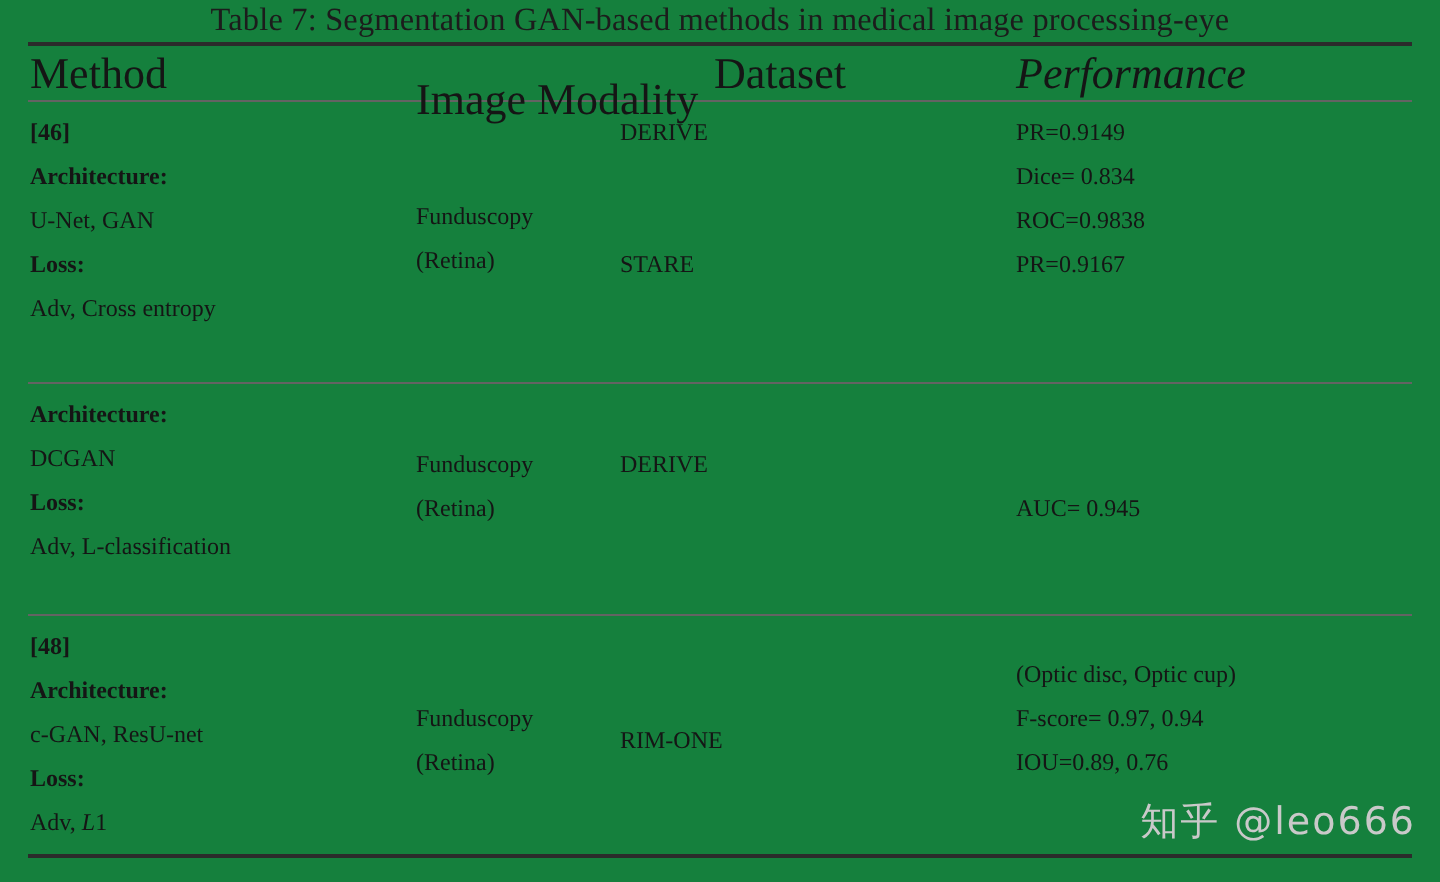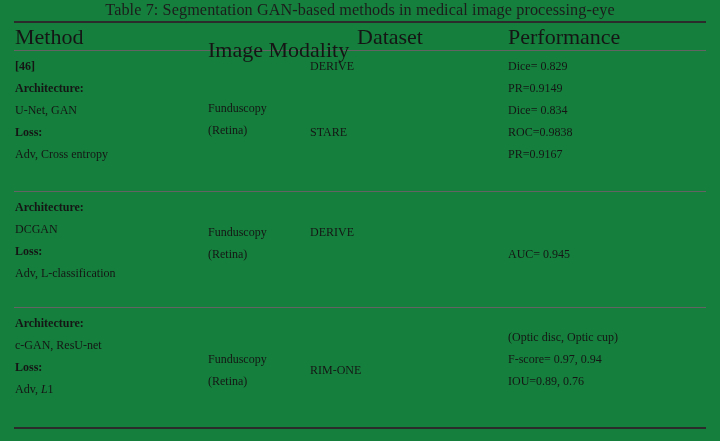--- a/index.html
+++ b/index.html
@@ -61,21 +61,21 @@
     white-space: nowrap;
   }
   .cell.hdr { font-size: 22px; }
   .b  { font-weight: bold; }
   .it { font-style: italic; }
 
   
   .col-method   { left: 15px;  }
   .col-modality { left: 208px; margin-top: 13px; }
   .col-dataset  { left: 310px; margin-left: 47px; }
-  .col-perf     { left: 508px; }
+  .col-perf     { left: 508px; font-style: italic; }
 
   
   .row-header { top: 26px; }
 
   
   .stack { position: absolute; }
   .stack .ln {
     font-size: 12px;
     line-height: 22px;
     white-space: nowrap;
@@ -146,21 +146,20 @@
   </div>
 
   <div class="stack r1-ds-a">
     <div class="ln">DERIVE</div>
   </div>
   <div class="stack r1-ds-b">
     <div class="ln">STARE</div>
   </div>
 
   <div class="stack r1-perf">
-    <div class="ln">Dice= 0.829</div>
     <div class="ln">PR=0.9149</div>
     <div class="ln">Dice= 0.834</div>
     <div class="ln">ROC=0.9838</div>
     <div class="ln">PR=0.9167</div>
   </div>
 
   <div class="stack r2-method">
     <div class="ln b">Architecture:</div>
     <div class="ln">DCGAN</div>
     <div class="ln b">Loss:</div>
@@ -174,20 +173,21 @@
 
   <div class="stack r2-dataset">
     <div class="ln">DERIVE</div>
   </div>
 
   <div class="stack r2-perf">
     <div class="ln">AUC= 0.945</div>
   </div>
 
   <div class="stack r3-method">
+    <div class="ln b">[48]</div>
     <div class="ln b">Architecture:</div>
     <div class="ln">c-GAN, ResU-net</div>
     <div class="ln b">Loss:</div>
     <div class="ln" id="r3-loss">Adv, <span class="it">L</span>1</div>
   </div>
 
   <div class="stack r3-modality">
     <div class="ln">Funduscopy</div>
     <div class="ln">(Retina)</div>
   </div>
@@ -195,14 +195,15 @@
   <div class="stack r3-dataset">
     <div class="ln">RIM-ONE</div>
   </div>
 
   <div class="stack r3-perf">
     <div class="ln">(Optic disc, Optic cup)</div>
     <div class="ln">F-score= 0.97, 0.94</div>
     <div class="ln">IOU=0.89, 0.76</div>
   </div>
 
+  <div class="watermark">知乎 @leo666</div>
 
 </div>
 
 </body></html>

